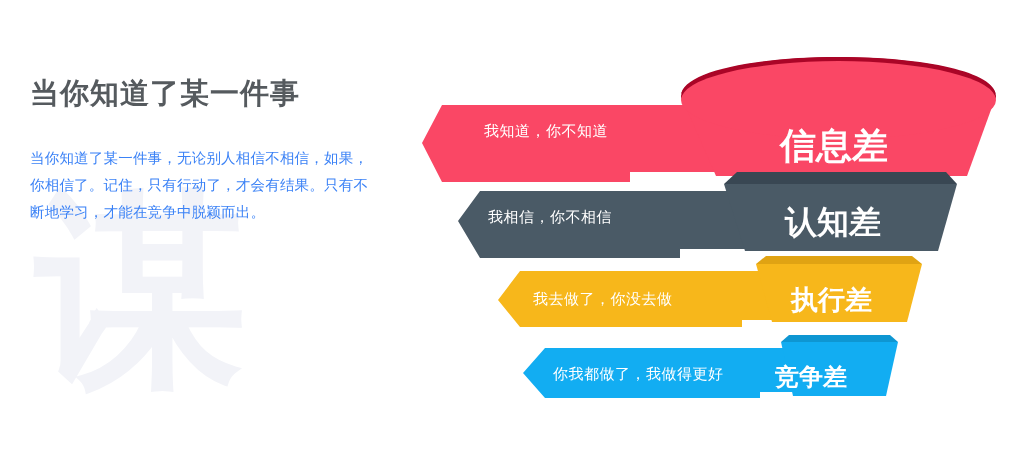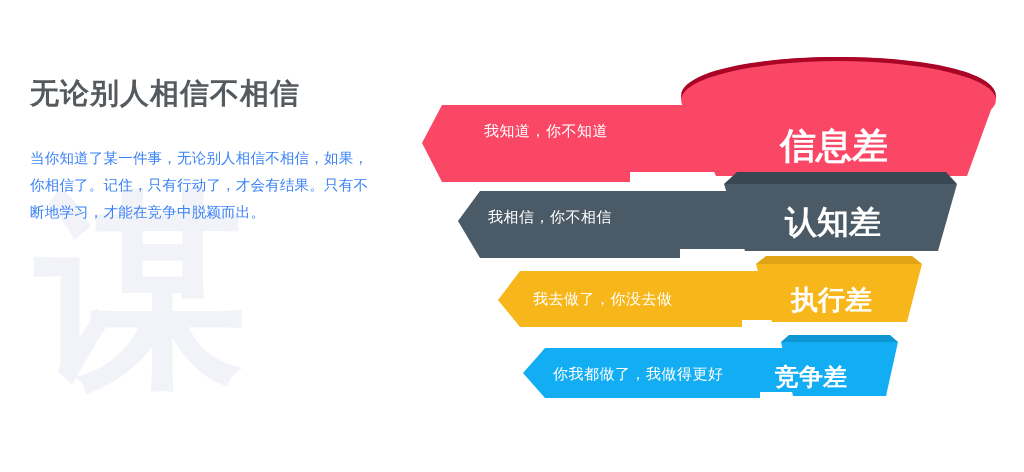--- a/index.html
+++ b/index.html
@@ -82,21 +82,21 @@
     font-family: "Liberation Sans", "DejaVu Sans", sans-serif;
     font-weight: 700;
     fill: #ffffff;
   }
 </style>
 </head>
 <body>
 
 <div id="left-panel">
   <div id="watermark">谋</div>
-  <div id="page-title">无论别人相信不相信</div>
+  <div id="page-title">当你知道了某一件事</div>
   <div id="body-copy">当你知道了某一件事，无论别人相信不相信，如果，你相信了。记住，只有行动了，才会有结果。只有不断地学习，才能在竞争中脱颖而出。</div>
 </div>
 
 <div id="funnel-area">
   <svg id="funnel-svg" width="1024" height="472" viewBox="0 0 1024 472">
 
     <g>
 
       <path d="M 740,105 L 740,172 L 630,172 L 630,182 L 442,182 L 422,143 L 442,105 Z" fill="#FA4765"></path>
 

